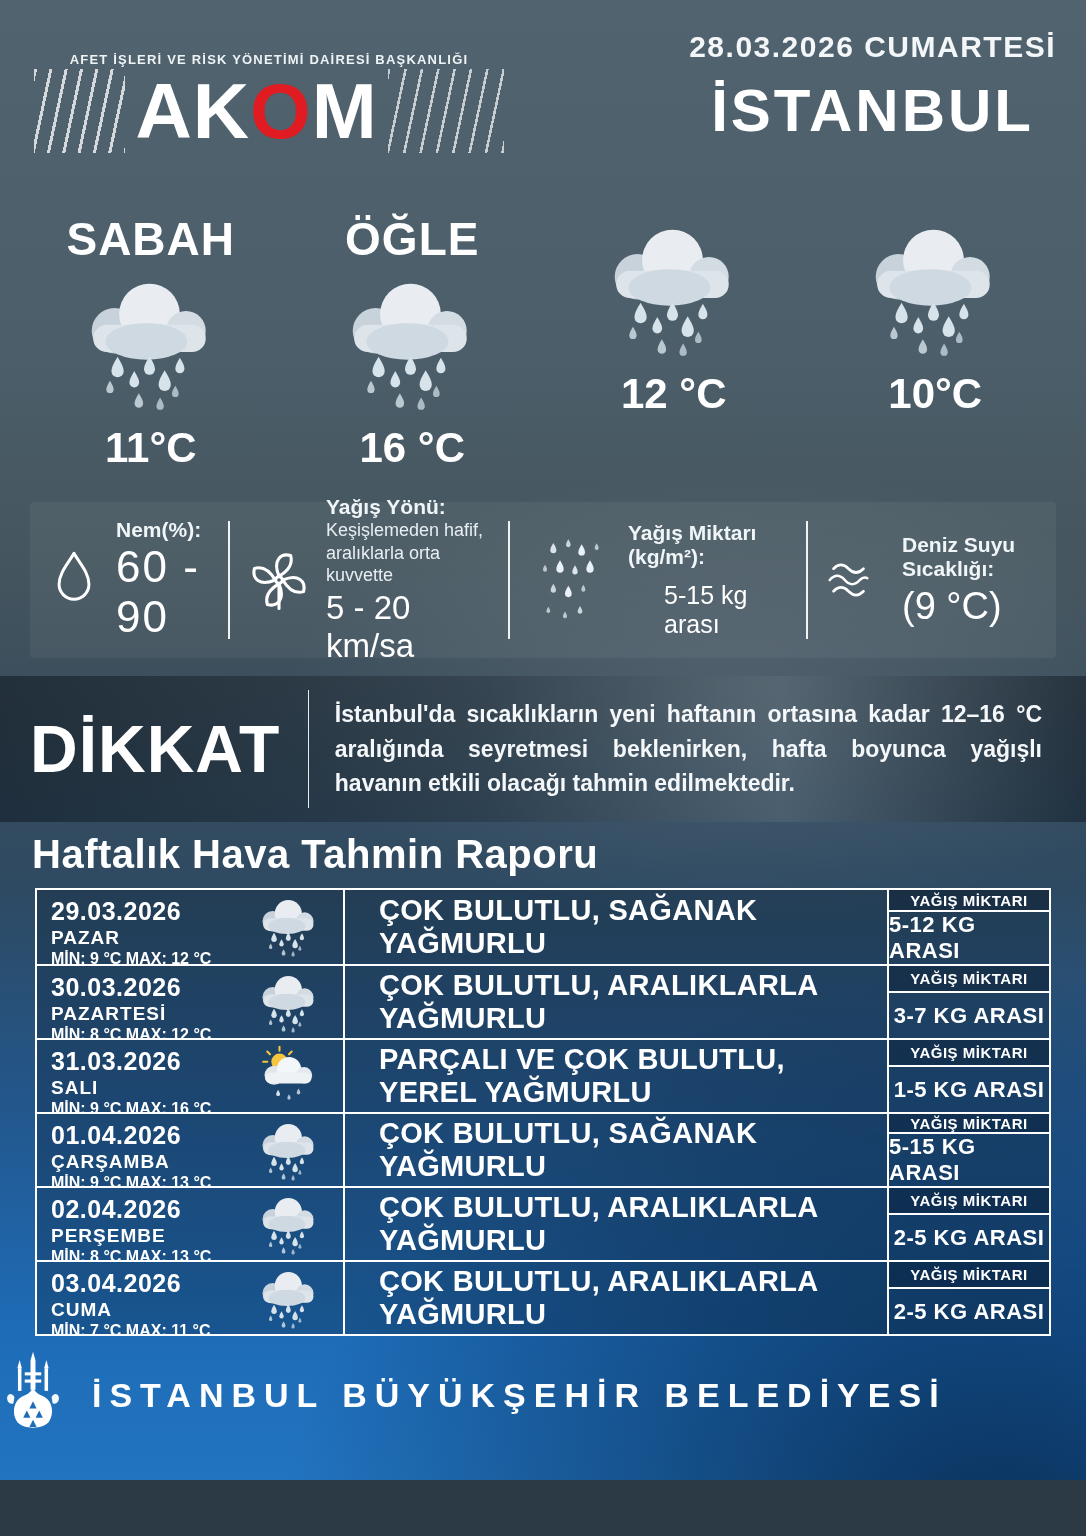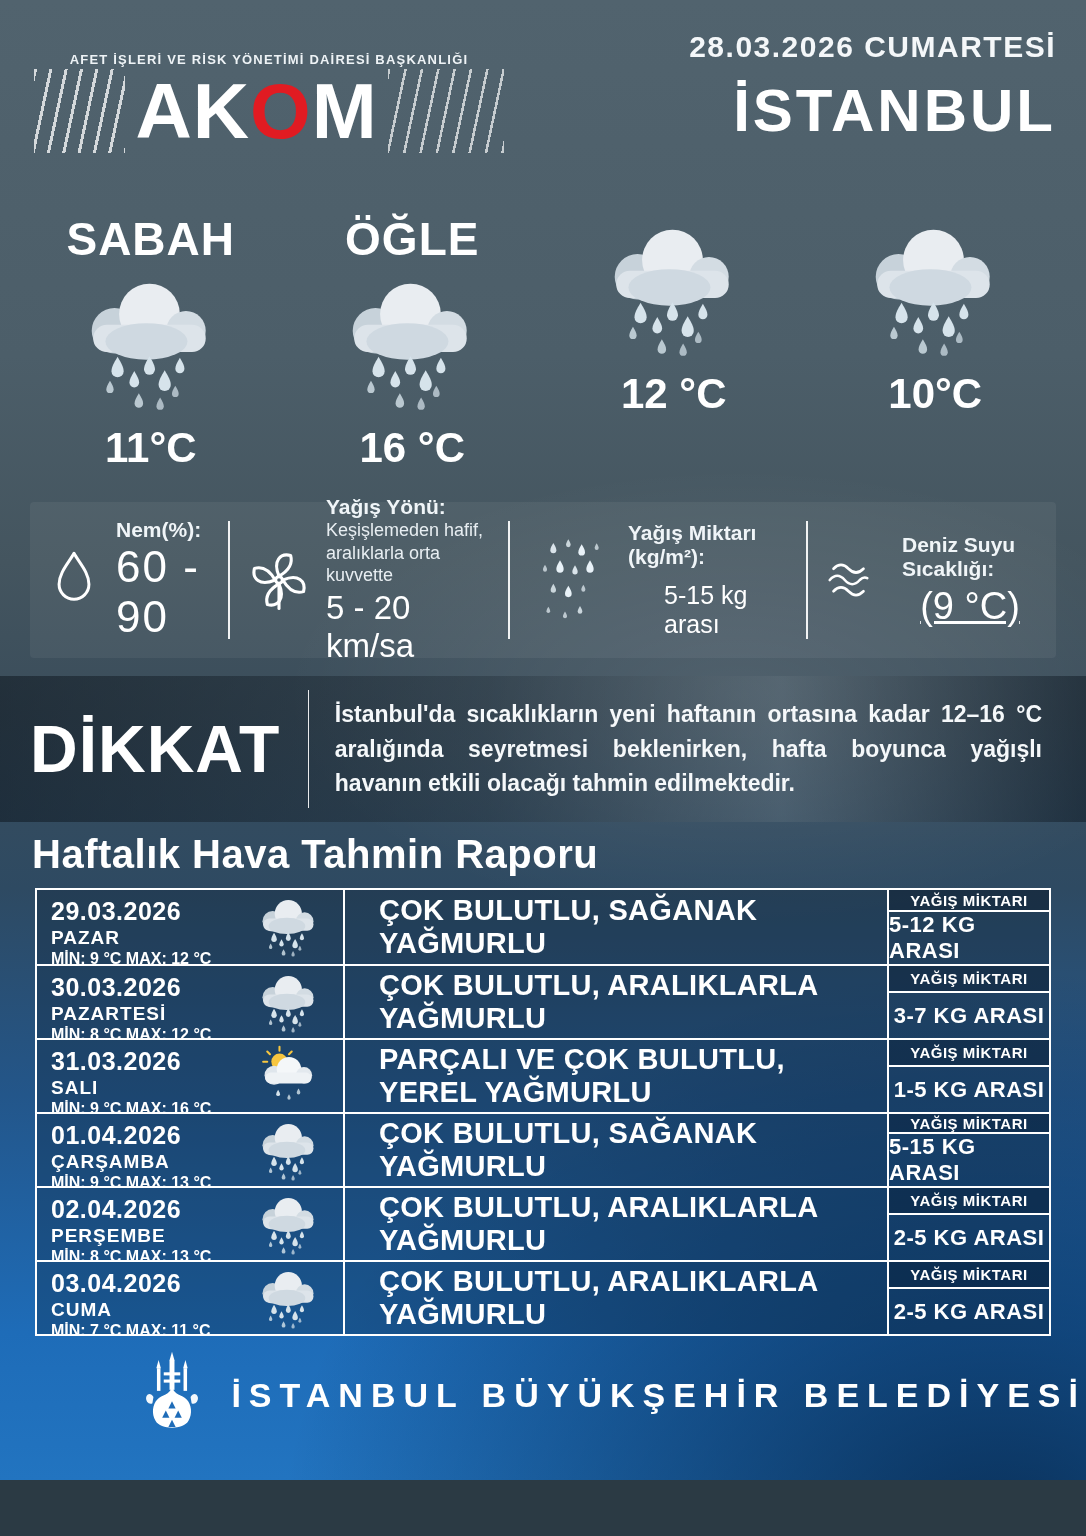--- a/index.html
+++ b/index.html
@@ -23,21 +23,21 @@
   .brand-row { display:flex; align-items:center; justify-content:center; gap:10px; }
   .stripes { height:84px; opacity:.8; }
   .stripes.l { width:118px;
     background:repeating-linear-gradient(102deg, rgba(255,255,255,.95) 0 3px, transparent 3px 15px); }
   .stripes.r { width:150px;
     background:repeating-linear-gradient(102deg, rgba(255,255,255,.85) 0 2.5px, transparent 2.5px 16px); }
   .akom { font-size:78px; font-weight:900; letter-spacing:1px; line-height:1; color:#fff; }
   .akom .red { color:#e11b22; }
   .hdr-right { position:absolute; right:30px; top:30px; text-align:right; }
   .hdr-date { font-size:30px; font-weight:800; letter-spacing:1.5px; color:#f4f7f9; }
-  .hdr-city { font-size:60px; font-weight:800; letter-spacing:3px; color:#fff; margin-top:12px; }
+  .hdr-city { font-size:60px; font-weight:800; letter-spacing:3px; color:#fff; margin-top:12px;text-align:center; }
 
   
   .periods { position:absolute; top:212px; left:0; right:0; height:270px;
              display:flex; justify-content:space-around; padding:0 20px; }
   .period { width:25%; display:flex; flex-direction:column; align-items:center; }
   .p-label { font-size:46px; font-weight:800; letter-spacing:1px; }
   .p-icon { width:196px; height:152px; margin-top:4px; }
   .p-temp { font-size:42px; font-weight:800; margin-top:2px; }
 
   
@@ -46,21 +46,21 @@
              display:flex; align-items:center; }
   .metric { display:flex; align-items:center; gap:16px; padding:0 18px; height:100%; }
   .m1 { flex:0 0 198px; } .m2 { flex:0 0 278px; } .m3 { flex:0 0 296px; } .m4 { flex:1; }
   .mdiv { width:2px; height:118px; background:rgba(255,255,255,.92); flex:0 0 2px; }
   .m-icon { flex:0 0 auto; color:#fff; }
   .m-label { font-size:21px; font-weight:600; color:#f0f5f8; }
   .m-big   { font-size:44px; font-weight:400; letter-spacing:2px; }
   .m-desc  { font-size:18px; font-weight:500; color:#e8eef2; line-height:1.25; max-width:190px; }
   .m-wind  { font-size:33px; font-weight:400; margin-top:2px; }
   .m-rain  { font-size:25px; font-weight:400; margin-top:12px;margin-left:36px; }
-  .m-sea   { font-size:38px; font-weight:400; text-align:center; margin-top:4px;text-decoration:underline; }
+  .m-sea   { font-size:38px; font-weight:400; margin-top:4px; }
 
   
   .alert { position:absolute; top:676px; left:0; right:0; height:146px;
            background:linear-gradient(90deg, rgba(10,18,26,.50) 0%, rgba(30,42,52,.38) 45%,
                        rgba(105,120,130,.30) 72%, rgba(12,22,32,.50) 100%);
            display:flex; align-items:center; padding:0 30px; }
   .a-title { font-size:66px; font-weight:900; letter-spacing:1px; flex:0 0 278px; }
   .a-div { width:2px; height:118px; background:rgba(255,255,255,.9); margin-right:26px; }
   .a-text { font-size:23px; font-weight:700; line-height:1.5; text-align:justify;
             color:#f5f8fa; padding-right:14px; }
@@ -82,22 +82,22 @@
   .wc-desc { flex:1; border-right:2px solid #fff; display:flex; align-items:center;
              padding-left:34px; font-size:29px; font-weight:800; letter-spacing:.3px; }
   .wc-amt { flex:0 0 160px; display:flex; flex-direction:column; }
   .amt-h { height:27px; border-bottom:2px solid #fff; background:rgba(0,12,26,.28);
            display:flex; align-items:center; justify-content:center;
            font-size:15px; font-weight:800; letter-spacing:.5px; }
   .amt-v { flex:1; display:flex; align-items:center; justify-content:center;
            font-size:22px; font-weight:800; letter-spacing:.5px; }
 
   
-  .footer { position:absolute; left:8px; right:0; bottom:0; height:170px;
-            display:flex; align-items:center; justify-content:flex-end; gap:26px; }
+  .footer { position:absolute; left:0; right:0; bottom:0; height:170px;
+            display:flex; align-items:center; justify-content:flex-start; gap:26px; }
   .ibb-logo { width:66px; height:88px; color:#fff; }
   .f-org { font-size:34px; font-weight:800; letter-spacing:8px; color:#fff; }
 
   .hidden-defs { position:absolute; width:0; height:0; overflow:hidden; }
 </style>
 </head>
 <body>
 
 <svg class="hidden-defs" xmlns="http://www.w3.org/2000/svg">
   <defs>

